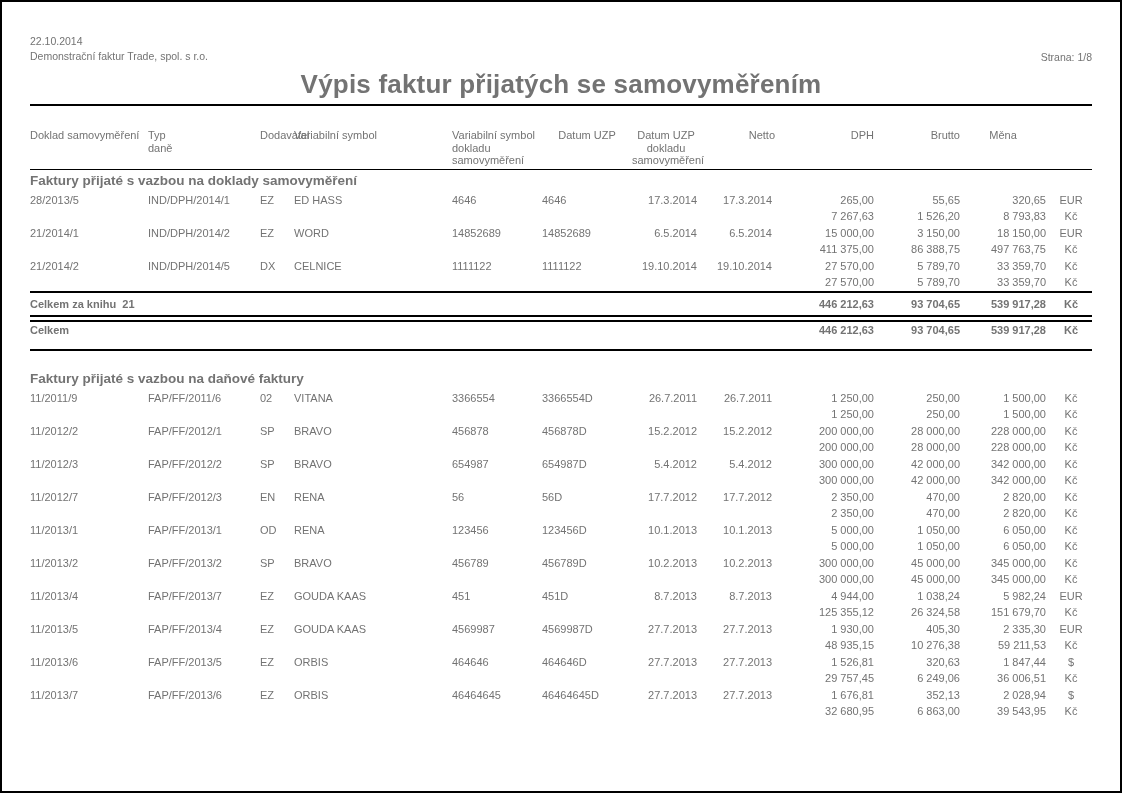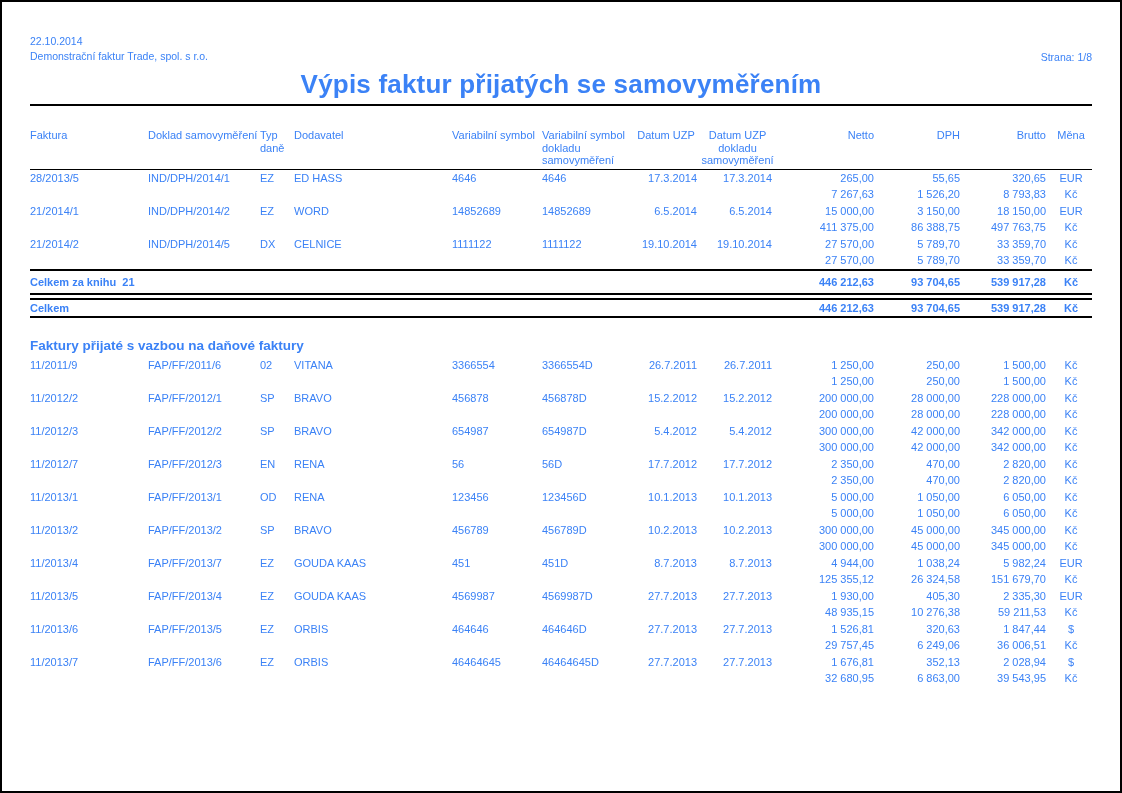--- a/index.html
+++ b/index.html
@@ -2,21 +2,21 @@
 <html><head>
 <meta charset="utf-8">
 <style>
   * { box-sizing: border-box; }
   html, body { margin: 0; padding: 0; background: #fff; }
   .page {
     width: 1122px; height: 793px;
     border: 2px solid #000;
     background: #fff;
     font-family: "Liberation Sans", "DejaVu Sans", sans-serif;
-    color: #3b82f6;
+    color: #737373;
     overflow: hidden;
     position: relative;
   }
   .content { padding: 0 28px; --cols: 118px 112px 34px 158px 90px 90px 68px 75px 99px 86px 86px 50px; }
 
   .top { margin-top: 32px; position: relative; font-size: 10.5px; line-height: 15px; }
   .page-num { position: absolute; top: 16px; right: 0; font-size: 10.5px; }
 
   .report-title { text-align: center; font-size: 26px; font-weight: bold; line-height: 30px; margin-top: 5px; letter-spacing: 0.2px; }
   .rule { background: #000; }
@@ -34,55 +34,55 @@
   .section-title { font-weight: bold; font-size: 13.5px; height: 22px; line-height: 22px; }
   .row { display: grid; grid-template-columns: var(--cols); font-size: 11px; height: 16.5px; line-height: 16.5px; }
 
   .rule.heavy { height: 2px; }
   .rule.double { height: 7px; background: transparent; border-top: 2px solid #000; border-bottom: 2px solid #000; }
   .rule.after-grand { margin-bottom: 17px; }
 
   .row.total-book { height: 22px; line-height: 22px; font-weight: bold; }
   .row.total-book .label { font-size: 11px; }
   .row.total-book .amt { font-size: 11px; }
-  .row.total-grand { height: 16px; line-height: 16px; font-weight: bold; font-size: 11px; }
+  .row.total-grand { height: 27px; line-height: 16px; font-weight: bold; font-size: 11px; }
 </style>
 </head>
 <body>
 
 <div class="page">
   <div class="content">
     <div class="top">
       <div>22.10.2014</div>
       <div>Demonstrační faktur Trade, spol. s r.o.</div>
       <div class="page-num">Strana: 1/8</div>
     </div>
     <div class="report-title">Výpis faktur přijatých se samovyměřením</div>
     <div class="rule title-rule"></div>
     <div class="thead" id="thead">
-        <div class="cell h c0">Faktura</div>
         <div class="cell h c1">Doklad samovyměření</div>
         <div class="cell h c2">Typ
 daně</div>
         <div class="cell h c3">Dodavatel</div>
         <div class="cell h c4">Variabilní symbol</div>
         <div class="cell h c5">Variabilní symbol
 dokladu
 samovyměření</div>
         <div class="cell h c6">Datum UZP</div>
         <div class="cell h c7">Datum UZP
 dokladu
 samovyměření</div>
         <div class="cell h c8">Netto</div>
         <div class="cell h c9">DPH</div>
         <div class="cell h c10">Brutto</div>
         <div class="cell h c11">Měna</div>
       </div>
     <div class="rule thead-rule"></div>
     <div id="tbody">
+        <div class="section-title">Faktury přijaté s vazbou na doklady samovyměření</div>
         <div class="row">
           <div class="cell c0">28/2013/5</div>
           <div class="cell c1">IND/DPH/2014/1</div>
           <div class="cell c2">EZ</div>
           <div class="cell c3">ED HASS</div>
           <div class="cell c4">4646</div>
           <div class="cell c5">4646</div>
           <div class="cell c6">17.3.2014</div>
           <div class="cell c7">17.3.2014</div>
           <div class="cell c8">265,00</div>

